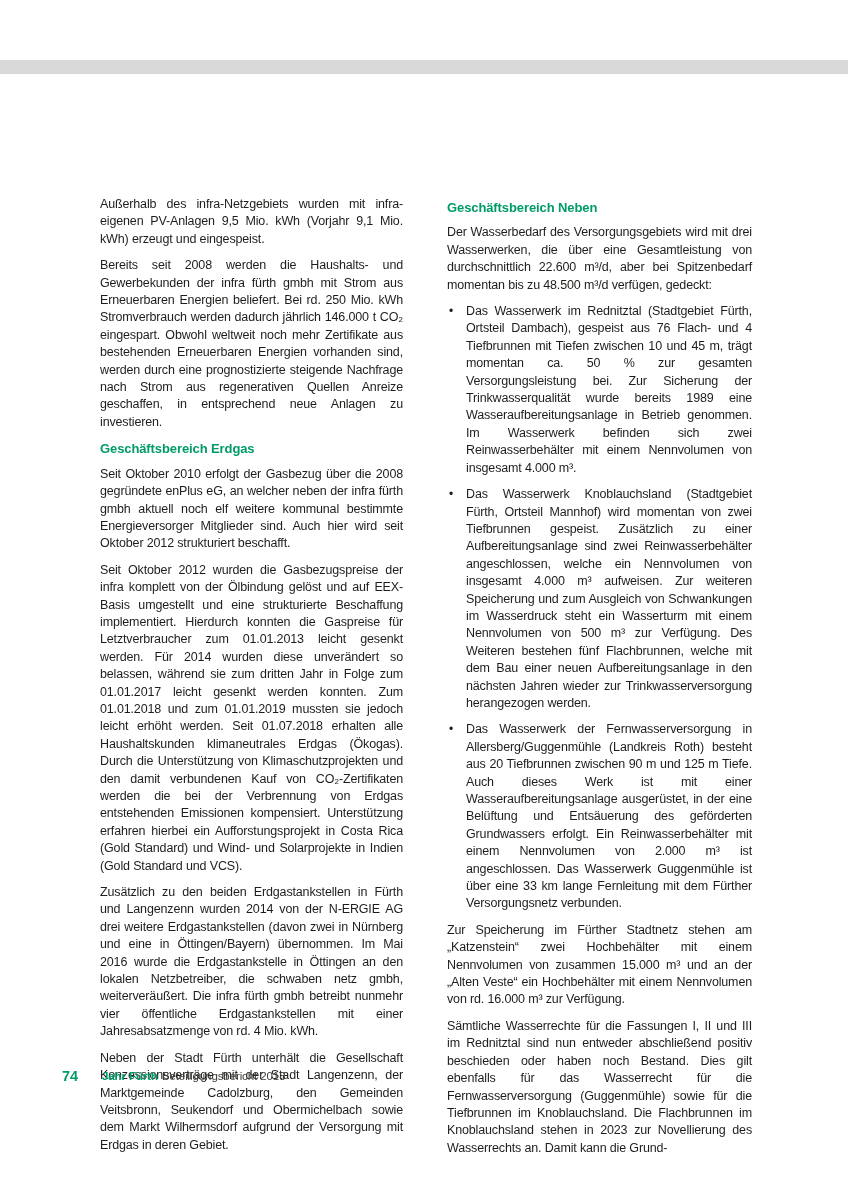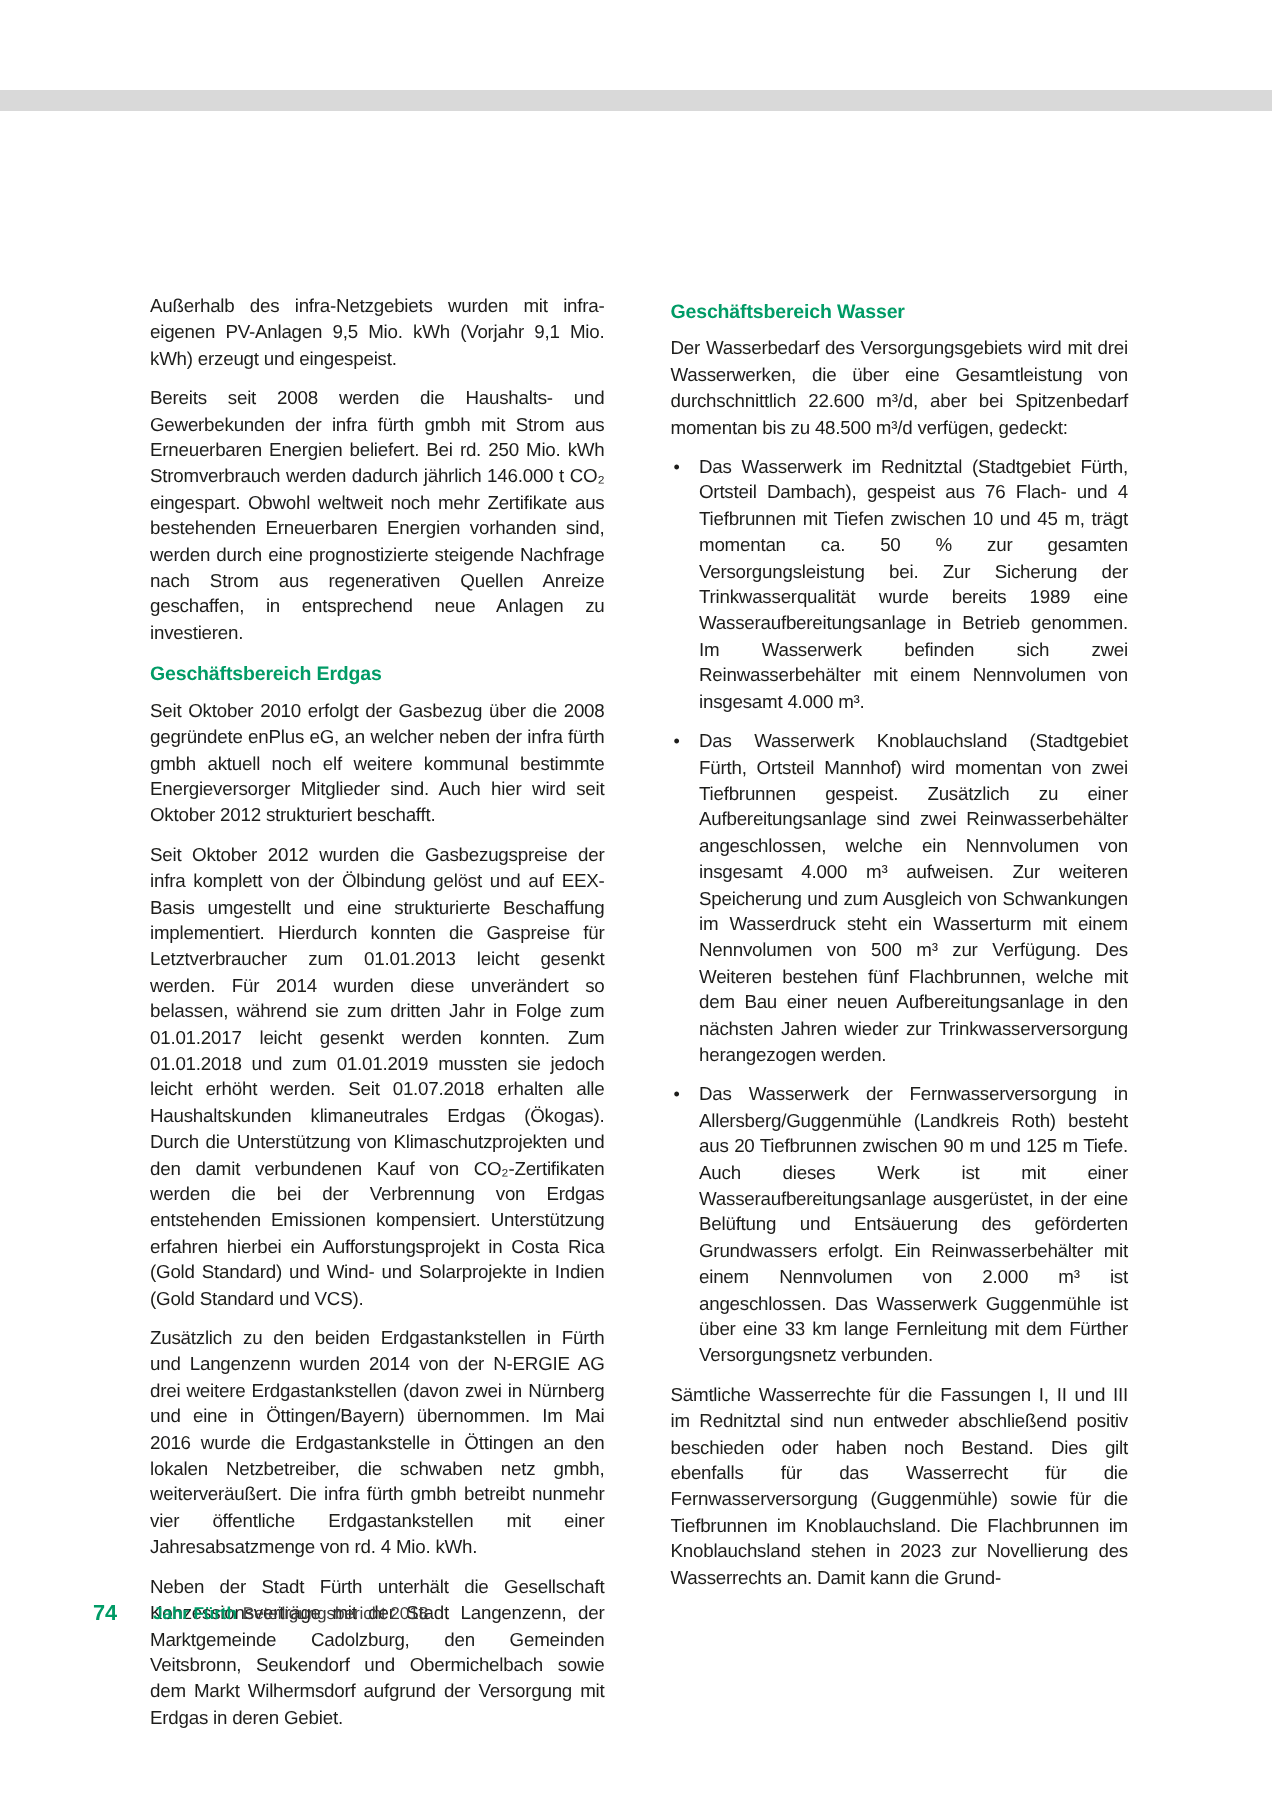--- a/index.html
+++ b/index.html
@@ -89,25 +89,26 @@
   <div class="col col-left">
       <p class="para">Außerhalb des infra-Netzgebiets wurden mit infra-eigenen PV-Anlagen 9,5 Mio. kWh (Vorjahr 9,1 Mio. kWh) erzeugt und eingespeist.</p>
       <p class="para">Bereits seit 2008 werden die Haushalts- und Gewerbekunden der infra fürth gmbh mit Strom aus Erneuerbaren Energien beliefert. Bei rd. 250 Mio. kWh Stromverbrauch werden dadurch jährlich 146.000 t CO₂ eingespart. Obwohl weltweit noch mehr Zertifikate aus bestehenden Erneuerbaren Energien vorhanden sind, werden durch eine prognostizierte steigende Nachfrage nach Strom aus regenerativen Quellen Anreize geschaffen, in entsprechend neue Anlagen zu investieren.</p>
       <h3 class="sec-heading">Geschäftsbereich Erdgas</h3>
       <p class="para">Seit Oktober 2010 erfolgt der Gasbezug über die 2008 gegründete enPlus eG, an welcher neben der infra fürth gmbh aktuell noch elf weitere kommunal bestimmte Energieversorger Mitglieder sind. Auch hier wird seit Oktober 2012 strukturiert beschafft.</p>
       <p class="para">Seit Oktober 2012 wurden die Gasbezugspreise der infra komplett von der Ölbindung gelöst und auf EEX-Basis umgestellt und eine strukturierte Beschaffung implementiert. Hierdurch konnten die Gaspreise für Letztverbraucher zum 01.01.2013 leicht gesenkt werden. Für 2014 wurden diese unverändert so belassen, während sie zum dritten Jahr in Folge zum 01.01.2017 leicht gesenkt werden konnten. Zum 01.01.2018 und zum 01.01.2019 mussten sie jedoch leicht erhöht werden. Seit 01.07.2018 erhalten alle Haushaltskunden klimaneutrales Erdgas (Ökogas). Durch die Unterstützung von Klimaschutzprojekten und den damit verbundenen Kauf von CO₂-Zertifikaten werden die bei der Verbrennung von Erdgas entstehenden Emissionen kompensiert. Unterstützung erfahren hierbei ein Aufforstungsprojekt in Costa Rica (Gold Standard) und Wind- und Solarprojekte in Indien (Gold Standard und VCS).</p>
       <p class="para">Zusätzlich zu den beiden Erdgastankstellen in Fürth und Langenzenn wurden 2014 von der N-ERGIE AG drei weitere Erdgastankstellen (davon zwei in Nürnberg und eine in Öttingen/Bayern) übernommen. Im Mai 2016 wurde die Erdgastankstelle in Öttingen an den lokalen Netzbetreiber, die schwaben netz gmbh, weiterveräußert. Die infra fürth gmbh betreibt nunmehr vier öffentliche Erdgastankstellen mit einer Jahresabsatzmenge von rd. 4 Mio. kWh.</p>
       <p class="para">Neben der Stadt Fürth unterhält die Gesellschaft Konzessionsverträge mit der Stadt Langenzenn, der Marktgemeinde Cadolzburg, den Gemeinden Veitsbronn, Seukendorf und Obermichelbach sowie dem Markt Wilhermsdorf aufgrund der Versorgung mit Erdgas in deren Gebiet.</p>
     </div>
   <div class="col col-right">
-      <h3 class="sec-heading">Geschäftsbereich Wasser</h3>
+      <h3 class="sec-heading">Geschäftsbereich Neben</h3>
       <p class="para">Der Wasserbedarf des Versorgungsgebiets wird mit drei Wasserwerken, die über eine Gesamtleistung von durchschnittlich 22.600 m³/d, aber bei Spitzenbedarf momentan bis zu 48.500 m³/d verfügen, gedeckt:</p>
       <div class="bullet"><span class="dot">•</span><span>Das Wasserwerk im Rednitztal (Stadtgebiet Fürth, Ortsteil Dambach), gespeist aus 76 Flach- und 4 Tiefbrunnen mit Tiefen zwischen 10 und 45 m, trägt momentan ca. 50 % zur gesamten Versorgungsleistung bei. Zur Sicherung der Trinkwasserqualität wurde bereits 1989 eine Wasseraufbereitungsanlage in Betrieb genommen. Im Wasserwerk befinden sich zwei Reinwasserbehälter mit einem Nennvolumen von insgesamt 4.000 m³.</span></div>
       <div class="bullet"><span class="dot">•</span><span>Das Wasserwerk Knoblauchsland (Stadtgebiet Fürth, Ortsteil Mannhof) wird momentan von zwei Tiefbrunnen gespeist. Zusätzlich zu einer Aufbereitungsanlage sind zwei Reinwasserbehälter angeschlossen, welche ein Nennvolumen von insgesamt 4.000 m³ aufweisen. Zur weiteren Speicherung und zum Ausgleich von Schwankungen im Wasserdruck steht ein Wasserturm mit einem Nennvolumen von 500 m³ zur Verfügung. Des Weiteren bestehen fünf Flachbrunnen, welche mit dem Bau einer neuen Aufbereitungsanlage in den nächsten Jahren wieder zur Trinkwasserversorgung herangezogen werden.</span></div>
       <div class="bullet"><span class="dot">•</span><span>Das Wasserwerk der Fernwasserversorgung in Allersberg/Guggenmühle (Landkreis Roth) besteht aus 20 Tiefbrunnen zwischen 90 m und 125 m Tiefe. Auch dieses Werk ist mit einer Wasseraufbereitungsanlage ausgerüstet, in der eine Belüftung und Entsäuerung des geförderten Grundwassers erfolgt. Ein Reinwasserbehälter mit einem Nennvolumen von 2.000 m³ ist angeschlossen. Das Wasserwerk Guggenmühle ist über eine 33 km lange Fernleitung mit dem Fürther Versorgungsnetz verbunden.</span></div>
+      <p class="para">Zur Speicherung im Fürther Stadtnetz stehen am „Katzenstein“ zwei Hochbehälter mit einem Nennvolumen von zusammen 15.000 m³ und an der „Alten Veste“ ein Hochbehälter mit einem Nennvolumen von rd. 16.000 m³ zur Verfügung.</p>
       <p class="para">Sämtliche Wasserrechte für die Fassungen I, II und III im Rednitztal sind nun entweder abschließend positiv beschieden oder haben noch Bestand. Dies gilt ebenfalls für das Wasserrecht für die Fernwasserversorgung (Guggenmühle) sowie für die Tiefbrunnen im Knoblauchsland. Die Flachbrunnen im Knoblauchsland stehen in 2023 zur Novellierung des Wasserrechts an. Damit kann die Grund-</p>
     </div>
 
   <div class="footer">
     <span class="page-num">74</span>
     <span class="footer-line">
       <span class="brand">Jahr Fürth</span><span class="report">Beteiligungsbericht 2018</span>
     </span>
   </div>
 </div>

